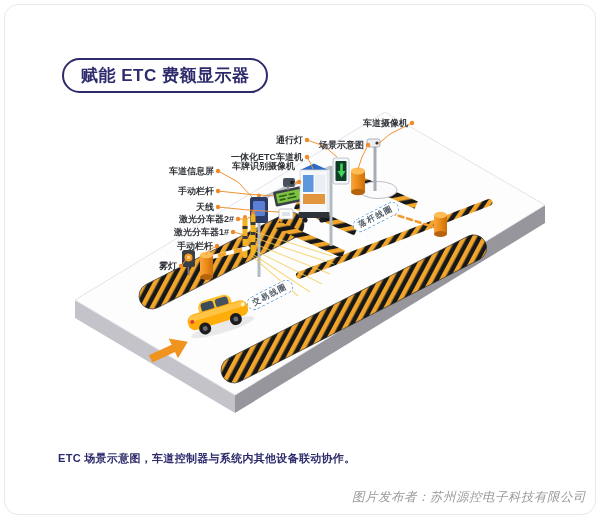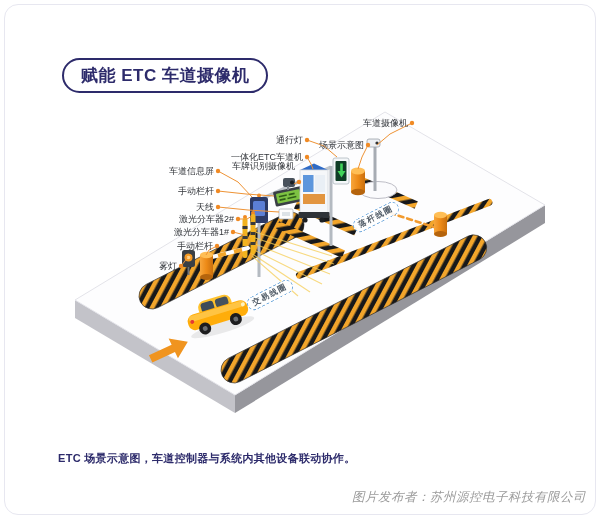--- a/index.html
+++ b/index.html
@@ -10,21 +10,21 @@
   .card{position:absolute;inset:4px;border:1px solid #E7E7F0;border-radius:14px;}
   .title-pill{
     position:absolute;left:62px;top:58px;padding:4px 17px;
     border:2px solid #2D2B6B;border-radius:19px;
     color:#2D2B6B;font-weight:bold;font-size:17px;letter-spacing:.5px;line-height:23px;
     background:#fff;
   }
   .scene{position:absolute;left:0;top:0;width:600px;height:519px;}
   .scene svg{position:absolute;left:0;top:0;}
   .eq-label{
-    position:absolute;font-size:9px;font-weight:normal;color:#33363B;
+    position:absolute;font-size:9px;font-weight:bold;color:#33363B;
     white-space:nowrap;line-height:12px;text-align:left;
   }
   .road-sign{
     position:absolute;font-size:8px;font-weight:bold;color:#55606B;
     border:1px dashed #6FA8DC;border-radius:8px;padding:1px 5px;
     background:rgba(255,255,255,.92);transform:rotate(-27deg);
     white-space:nowrap;letter-spacing:1.5px;line-height:10px;
   }
   .caption{
     position:absolute;left:58px;top:451px;width:520px;
@@ -33,21 +33,21 @@
   .publisher{
     position:absolute;right:14px;top:489px;
     font-size:12.5px;color:#9A9A9A;letter-spacing:.5px;font-style:italic;
   }
 </style>
 </head>
 <body>
 
 <div class="card"></div>
 
-<div class="title-pill">赋能 ETC 车道摄像机</div>
+<div class="title-pill">赋能 ETC 费额显示器</div>
 
 <div class="scene">
 
   <svg width="600" height="519" viewBox="0 0 600 519">
     <defs>
       <pattern id="hz" patternUnits="userSpaceOnUse" width="9" height="9" patternTransform="rotate(55)">
         <rect width="9" height="9" fill="#17181A"></rect>
         <rect width="4.5" height="9" fill="#F2A52B"></rect>
       </pattern>
       <linearGradient id="cyl" x1="0" y1="0" x2="1" y2="0">

